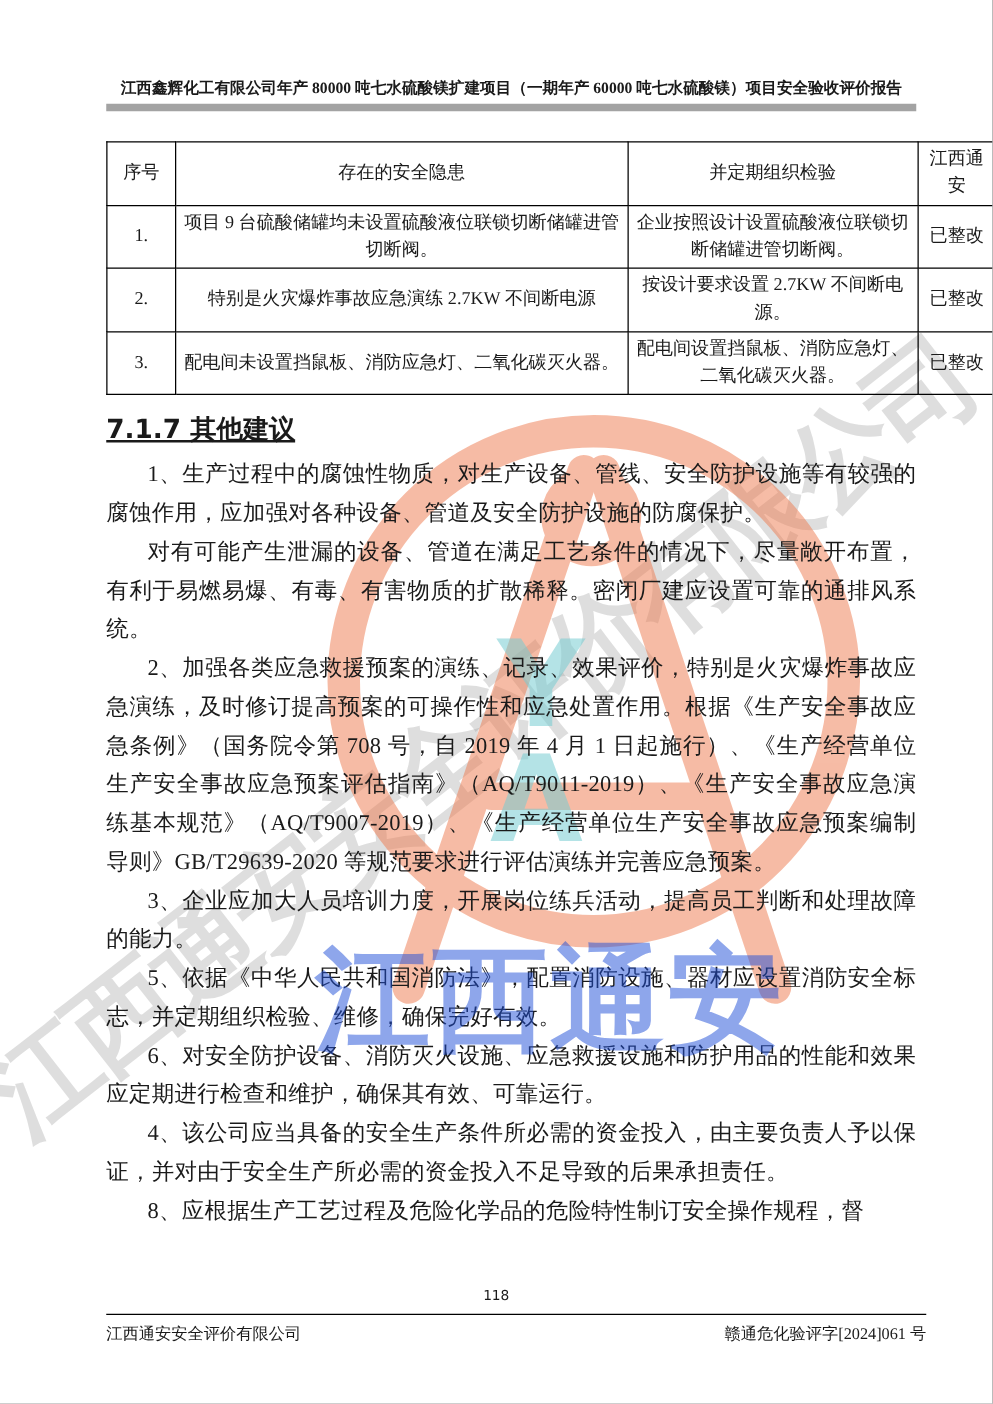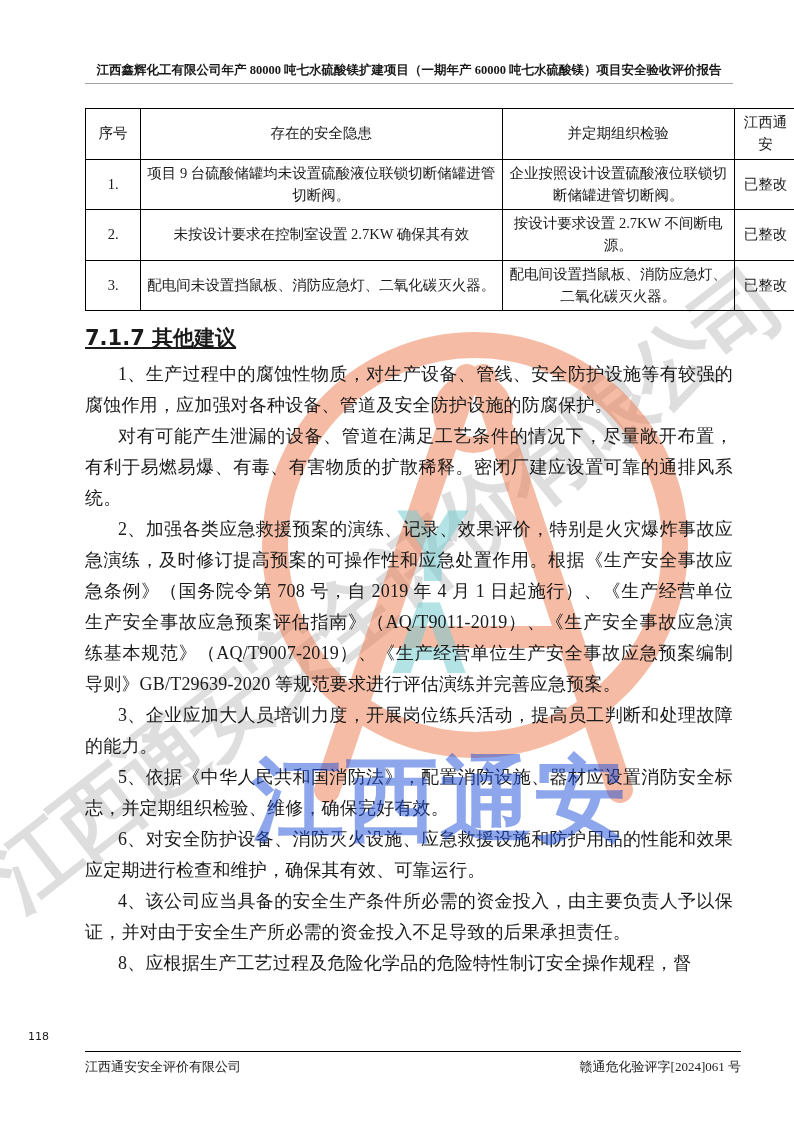--- a/index.html
+++ b/index.html
@@ -15,33 +15,33 @@
         color:rgba(118,204,210,0.55);line-height:1;}
   .wm-teal-y{left:398px;top:500px;font-size:96px;}
   .wm-teal-a{left:392px;top:592px;font-size:96px;}
   .wm-over{position:absolute;inset:0;z-index:2;pointer-events:none;}
   .wm-red{position:absolute;left:252px;top:738px;font-family:"DejaVu Sans",sans-serif;font-weight:bold;
         font-size:92px;letter-spacing:2px;color:#1d4ed8;opacity:0.5;mix-blend-mode:multiply;white-space:nowrap;}
   
   .content{position:absolute;left:85px;top:0;width:648px;z-index:1;}
   .doc-header{padding-top:62px;}
   .doc-title{font-weight:bold;font-size:12.5px;line-height:1.3;text-align:center;
-        padding-bottom:5px;border-bottom:1px solid #a3a3a3;}
+        padding-bottom:5px;border-bottom:6px solid #a3a3a3;}
   table.rect-table{border-collapse:collapse;width:712px;margin-top:24px;font-size:14.5px;table-layout:fixed;}
   .rect-table th,.rect-table td{border:1.2px solid #000;padding:3px 5px;text-align:center;
         vertical-align:middle;font-weight:normal;line-height:1.5;word-break:break-all;}
   .col-no{width:47px;}
   .col-hazard{width:308px;}
   .col-fix{width:198px;}
   .col-result{width:53px;}
   .section-heading{margin:13px 0 7px 0;font-family:"DejaVu Sans",sans-serif;font-weight:bold;font-size:21px;text-decoration:underline;}
   .para{margin:0;font-size:18px;line-height:31px;text-align:justify;text-indent:33px;letter-spacing:0.2px;}
   
-  .page-num{position:absolute;left:0;right:0;top:1030px;text-align:left;z-index:1;
-        font-family:"DejaVu Sans",sans-serif;font-size:11px;margin-left:28px;}
+  .page-num{position:absolute;left:0;right:0;top:1030px;text-align:center;z-index:1;
+        font-family:"DejaVu Sans",sans-serif;font-size:11px;}
   .footer-rule{position:absolute;left:85px;top:1051px;width:656px;border-top:1.6px solid #000;z-index:1;}
   .footer-bar{position:absolute;left:85px;top:1058px;width:656px;z-index:1;display:flex;
         justify-content:space-between;font-size:13px;}
 </style>
 </head>
 <body>
 
 <div class="page">
 
   <div class="wm-under">
@@ -78,21 +78,21 @@
         <th>江西通安</th>
       </tr>
       <tr>
         <td>1.</td>
         <td>项目 9 台硫酸储罐均未设置硫酸液位联锁切断储罐进管切断阀。</td>
         <td>企业按照设计设置硫酸液位联锁切断储罐进管切断阀。</td>
         <td>已整改</td>
       </tr>
       <tr>
         <td>2.</td>
-        <td>未按设计要求在控制室设置 2.7KW 确保其有效</td>
+        <td>特别是火灾爆炸事故应急演练 2.7KW 不间断电源</td>
         <td>按设计要求设置 2.7KW 不间断电源。</td>
         <td>已整改</td>
       </tr>
       <tr>
         <td>3.</td>
         <td>配电间未设置挡鼠板、消防应急灯、二氧化碳灭火器。</td>
         <td>配电间设置挡鼠板、消防应急灯、二氧化碳灭火器。</td>
         <td>已整改</td>
       </tr>
     </tbody>

